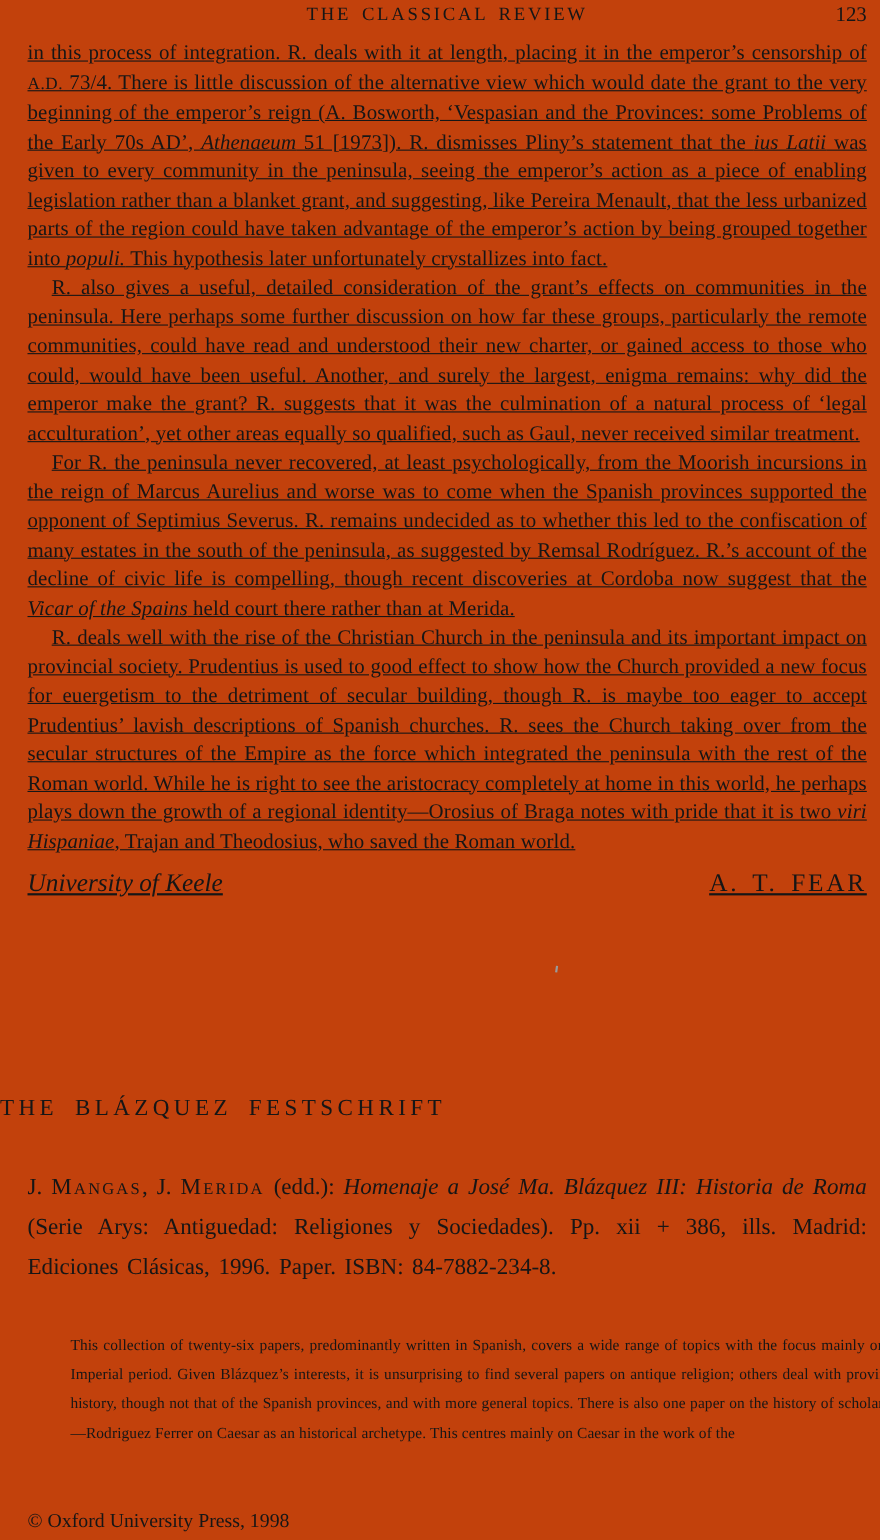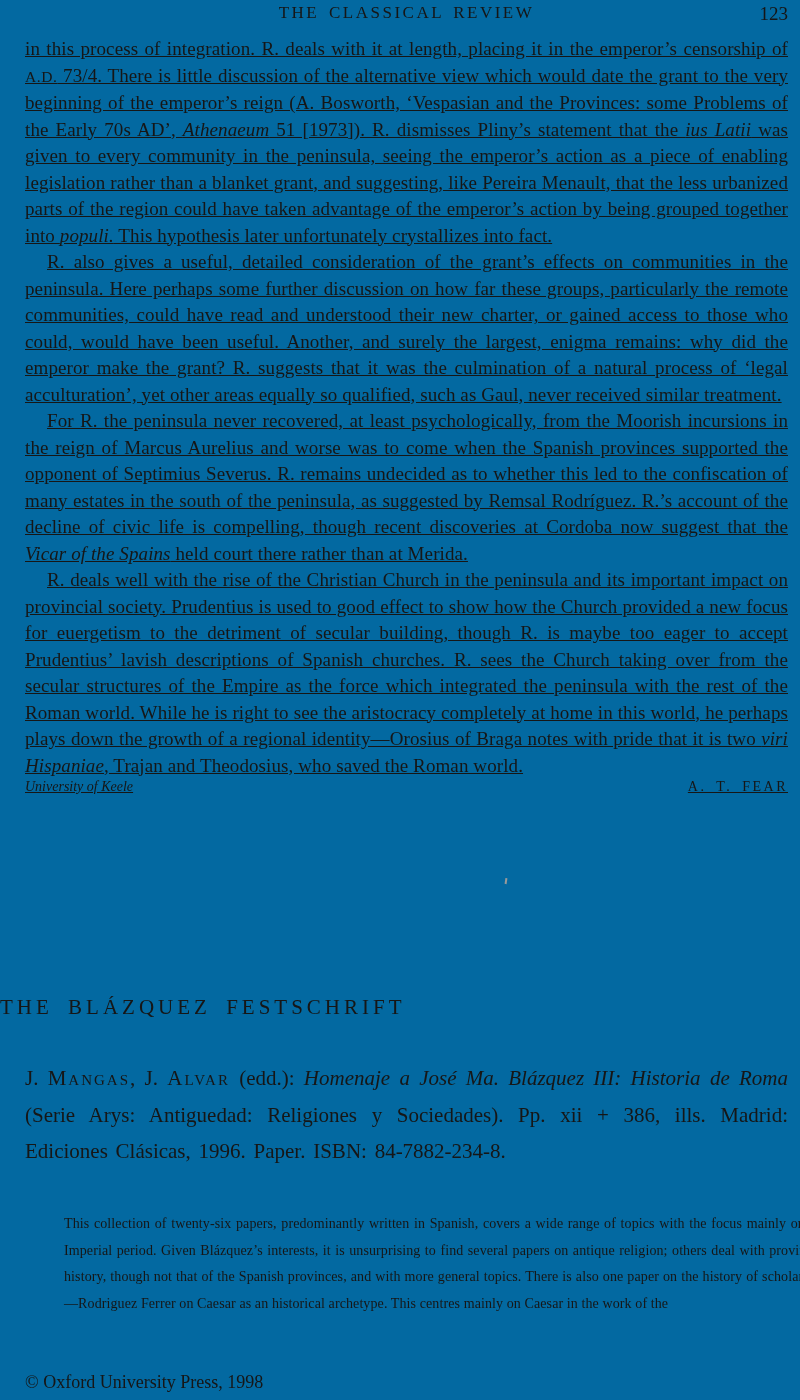--- a/index.html
+++ b/index.html
@@ -2,21 +2,21 @@
 <html><head>
 <meta charset="utf-8">
 <style>
   * { margin: 0; padding: 0; box-sizing: border-box; }
   html, body { background: #e8e8e8; }
   .page {
     position: relative;
     width: 800px;
     height: 1400px;
     margin: 0 auto;
-    background: #0369a1;
+    background: #c2410c;
     color: #161616;
     font-family: "Liberation Serif", serif;
     overflow: hidden;
   }
   
   .running-head {
     position: absolute;
     top: 3px;
     left: 25px;
     right: 12px;
@@ -49,24 +49,25 @@
     font-size: 19px;
     line-height: 26.5px;
     text-align: justify;
     letter-spacing: 0.1px;
   }
   .para.indent { text-indent: 22px; }
   .sg-i { font-style: italic; }
   .sg-sc { font-size: 0.82em; letter-spacing: 0.5px; }
   .sg-name { font-variant: small-caps; letter-spacing: 2px; margin-top: 40px; }
   .signature-row {
+    margin-top: 11px;
     display: flex;
     justify-content: space-between;
     align-items: baseline;
-    font-size: 14px;
+    font-size: 23px;
   }
   .affiliation { font-style: italic; }
   .reviewer { letter-spacing: 2.5px; word-spacing: 4px; }
   
   .fest-heading {
     position: absolute;
     top: 995px;
     left: 0; right: 0;
     text-align: left;
     font-size: 21px;
@@ -130,19 +131,19 @@
     <div class="signature-row">
       <span class="affiliation">University of Keele</span>
       <span class="reviewer">A. T. FEAR</span>
     </div>
   </div>
 
   <div class="scan-mark"></div>
 
   <h2 class="fest-heading">THE BLÁZQUEZ FESTSCHRIFT</h2>
 
-  <p class="citation"><span>J. </span><span class="sg-name">Mangas</span><span>, J. </span><span class="sg-name">Alvar</span><span> (edd.): </span><span class="sg-i">Homenaje a José Ma. Blázquez III: Historia de Roma</span><span> (Serie Arys: Antiguedad: Religiones y Sociedades). Pp. xii + 386, ills. Madrid: Ediciones Clásicas, 1996. Paper. ISBN: 84-7882-234-8.</span></p>
+  <p class="citation"><span>J. </span><span class="sg-name">Mangas</span><span>, J. </span><span class="sg-name">Merida</span><span> (edd.): </span><span class="sg-i">Homenaje a José Ma. Blázquez III: Historia de Roma</span><span> (Serie Arys: Antiguedad: Religiones y Sociedades). Pp. xii + 386, ills. Madrid: Ediciones Clásicas, 1996. Paper. ISBN: 84-7882-234-8.</span></p>
 
   <p class="fest-body"><span>This collection of twenty-six papers, predominantly written in Spanish, covers a wide range of topics with the focus mainly on the Imperial period. Given Blázquez’s interests, it is unsurprising to find several papers on antique religion; others deal with provincial history, though not that of the Spanish provinces, and with more general topics. There is also one paper on the history of scholarship—Rodriguez Ferrer on Caesar as an historical archetype. This centres mainly on Caesar in the work of the</span></p>
 
   <div class="page-footer">© Oxford University Press, 1998</div>
 
 </div>
 
 </body></html>

